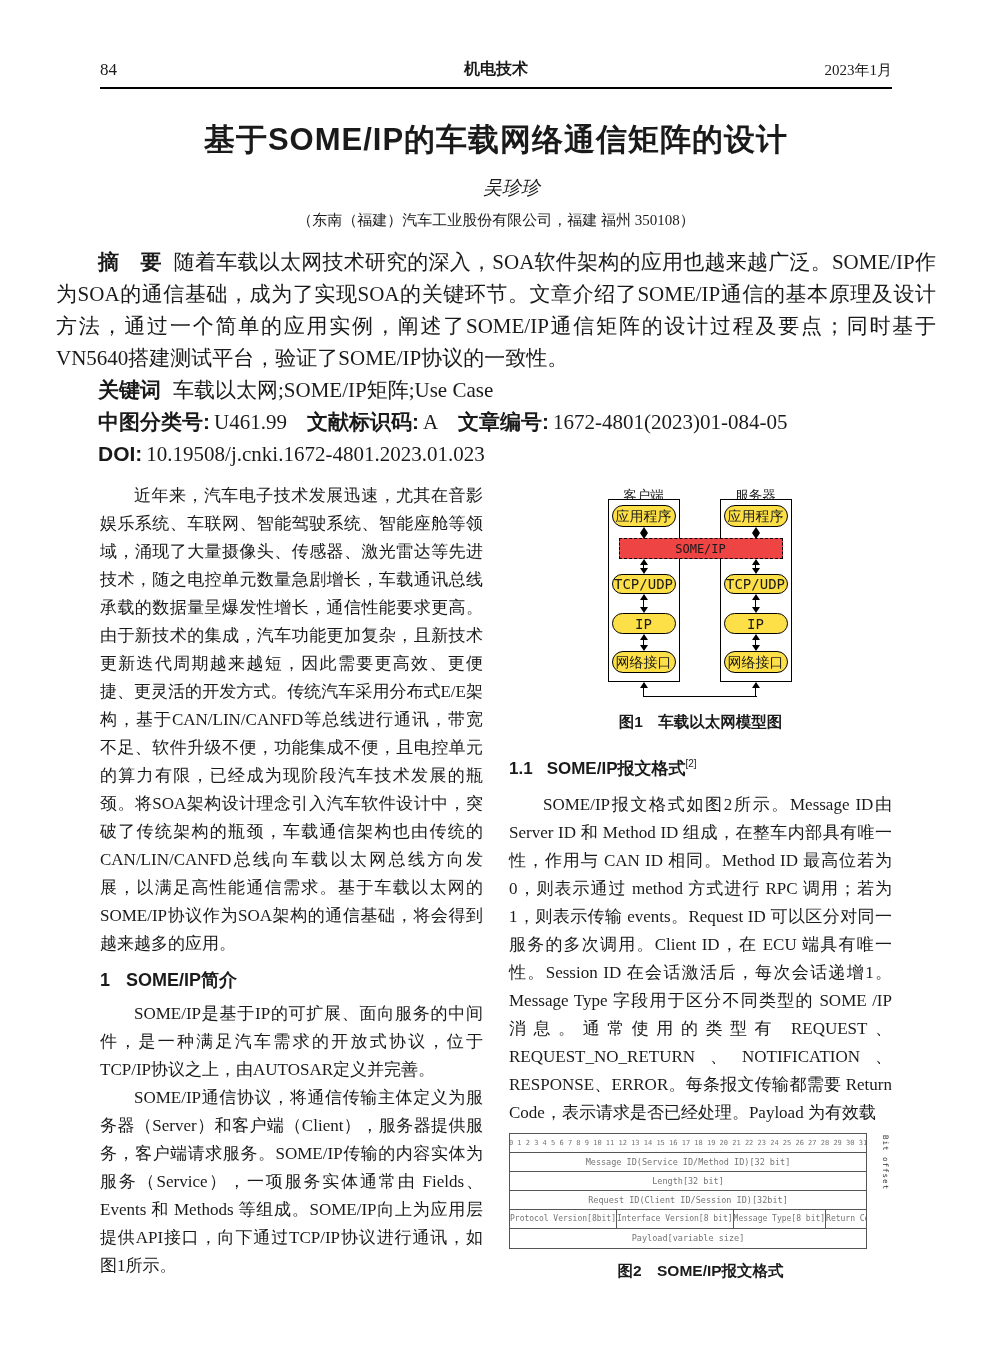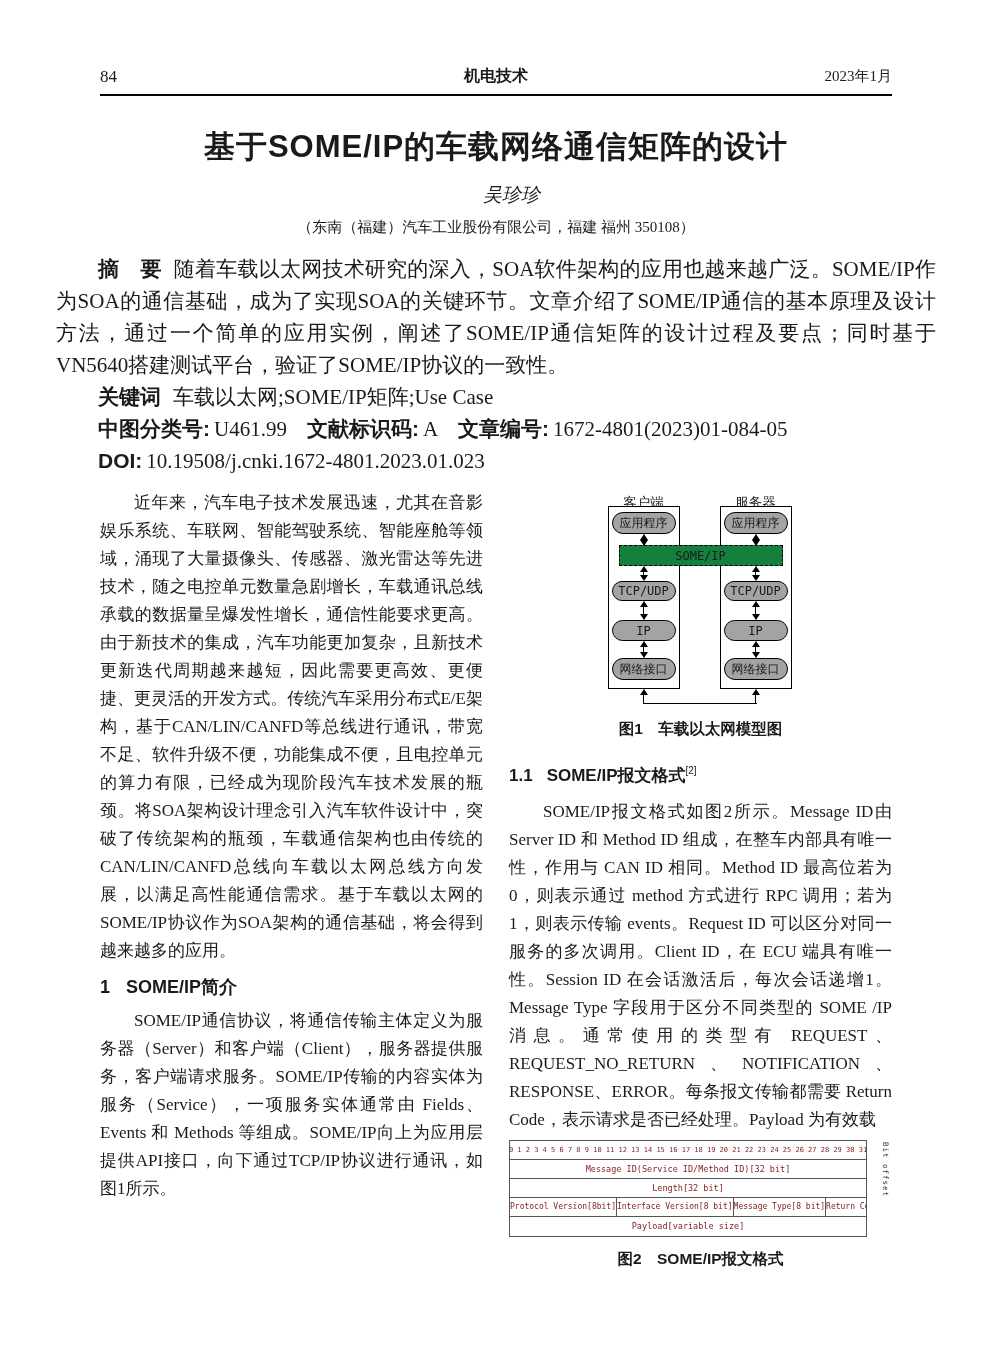--- a/index.html
+++ b/index.html
@@ -4,23 +4,23 @@
 <style>
   * { box-sizing: border-box; }
   html,body { margin:0; padding:0; background:#e8e8e8; }
   .page {
     position:relative; width:992px; height:1346px; background:#ffffff;
     font-family:"Liberation Serif","DejaVu Serif",serif; color:#1a1a1a;
     overflow:hidden; margin:0 auto;
   }
   
   .hdr {
-    margin:8px 100px; padding-top:58px; padding-bottom:7px;
+    margin:1px 100px; padding-top:58px; padding-bottom:7px;
     border-bottom:2px solid #000;
-    display:flex; align-items:center;
+    display:flex; align-items:flex-end;
   }
   .hdr .pgno { flex:1; font-size:17px; }
   .hdr .jrnl { flex:1; text-align:center; font-weight:bold; font-size:16px;
                font-family:"Liberation Sans",sans-serif; }
   .hdr .date { flex:1; text-align:right; font-size:15px; }
   
   .title { margin-top:30px; text-align:center; font-size:31px; font-weight:bold;
            font-family:"Liberation Sans",sans-serif; letter-spacing:1px; }
   .author { margin-top:14px; text-align:center; font-size:19px; font-style:italic;padding-left:31px; }
   .affil  { margin-top:10px; text-align:center; font-size:15px; }
@@ -47,25 +47,25 @@
   
   .fig1 { position:relative; width:220px; height:216px; margin:2px auto 0;
           font-family:"DejaVu Sans Mono",monospace; }
   .f1-toplabel { position:absolute; top:-2px; width:72px; text-align:center;
                  font-size:13.5px; font-family:"Liberation Serif",serif; }
   .f1-clab { left:17px; } .f1-slab { left:129px; }
   .f1-box { position:absolute; top:15px; height:183px; width:72px;
             border:1.5px solid #000; background:#fff; z-index:1; }
   .f1-boxc { left:17px; } .f1-boxs { left:129px; }
   .f1-dashed { position:absolute; left:28px; top:54px; width:164px; height:21px;
-               border:1.5px dashed #000; background:#15803d; z-index:2;
+               border:1.5px dashed #000; background:#ef4444; z-index:2;
                display:flex; align-items:center; justify-content:center; font-size:12px; }
   .f1-node { position:absolute; width:64px; border:1.2px solid #000; border-radius:12px;
-             background:#a3a3a3; z-index:3; display:flex; align-items:center;
-             justify-content:center; font-size:12px; }
+             background:#fde047; z-index:3; display:flex; align-items:center;
+             justify-content:center; font-size:14px; }
   .colc { left:21px; } .colsrv { left:133px; }
   .r0 { top:21px; height:22px; } .r1 { top:90px; height:20px; }
   .r2 { top:129px; height:21px; } .r3 { top:167px; height:22px; }
   .varr { position:absolute; width:10px; display:flex; flex-direction:column;
           align-items:center; z-index:3; }
   .varr .ln { width:1.8px; flex:1; background:#000; }
   .tu { width:0; height:0; border-left:4px solid transparent; border-right:4px solid transparent;
         border-bottom:6px solid #000; }
   .td { width:0; height:0; border-left:4px solid transparent; border-right:4px solid transparent;
         border-top:6px solid #000; }
@@ -73,21 +73,21 @@
   .a0 { top:43px; height:11px; } .a1 { top:75px; height:15px; }
   .a2 { top:110px; height:19px; } .a3 { top:150px; height:17px; }
   .f1-tri { position:absolute; z-index:1; }
   .f1-t1 { left:49px; top:198px; } .f1-t2 { left:161px; top:198px; }
   .f1-stub { position:absolute; width:1.8px; background:#000; top:203px; height:10px; }
   .f1-s1 { left:52px; } .f1-s2 { left:164px; }
   .f1-hl { position:absolute; left:52px; top:211.5px; width:114px; height:1.8px; background:#000; }
   
   .fig2wrap { position:relative; margin-top:6px; }
   .fig2 { width:358px; border:1.5px solid #555; font-family:"DejaVu Sans Mono",monospace;
-          color:#7f1d1d; background:#fff; }
+          color:#737373; background:#fff; }
   .f2-row { border-bottom:1px solid #555; height:19px; display:flex; align-items:center;
             justify-content:center; font-size:8.5px; white-space:nowrap; overflow:hidden; }
   .f2-ruler { font-size:7px; letter-spacing:0; padding:0 2px; }
   .f2-cells { padding:0; justify-content:stretch; }
   .f2-cell { flex:1; border-right:1px solid #555; height:100%; display:flex;
              align-items:center; justify-content:center; font-size:8px; }
   .f2-cell:last-child { border-right:none; }
   .f2-last { border-bottom:none; }
   .f2-side { position:absolute; left:362px; top:2px; writing-mode:vertical-rl;
              font-size:7.5px; font-family:"DejaVu Sans Mono",monospace; color:#333;
@@ -126,20 +126,21 @@
     </div>
   </div>
 
   <div class="cols">
 
     <div class="col">
       <p>近年来，汽车电子技术发展迅速，尤其在音影娱乐系统、车联网、智能驾驶系统、智能座舱等领域，涌现了大量摄像头、传感器、激光雷达等先进技术，随之电控单元数量急剧增长，车载通讯总线承载的数据量呈爆发性增长，通信性能要求更高。由于新技术的集成，汽车功能更加复杂，且新技术更新迭代周期越来越短，因此需要更高效、更便捷、更灵活的开发方式。传统汽车采用分布式E/E架构，基于CAN/LIN/CANFD等总线进行通讯，带宽不足、软件升级不便，功能集成不便，且电控单元的算力有限，已经成为现阶段汽车技术发展的瓶颈。将SOA架构设计理念引入汽车软件设计中，突破了传统架构的瓶颈，车载通信架构也由传统的CAN/LIN/CANFD总线向车载以太网总线方向发展，以满足高性能通信需求。基于车载以太网的SOME/IP协议作为SOA架构的通信基础，将会得到越来越多的应用。</p>
       <div class="h1">
         <span>1</span><span class="htxt">SOME/IP简介</span>
       </div>
+      <p>SOME/IP是基于IP的可扩展、面向服务的中间件，是一种满足汽车需求的开放式协议，位于TCP/IP协议之上，由AUTOSAR定义并完善。</p>
       <p>SOME/IP通信协议，将通信传输主体定义为服务器（Server）和客户端（Client），服务器提供服务，客户端请求服务。SOME/IP传输的内容实体为服务（Service），一项服务实体通常由 Fields、Events 和 Methods 等组成。SOME/IP向上为应用层提供API接口，向下通过TCP/IP协议进行通讯，如图1所示。</p>
     </div>
 
     <div class="col">
 
       <div class="fig1">
         <div class="f1-toplabel f1-clab">客户端</div>
         <div class="f1-toplabel f1-slab">服务器</div>
         <div class="f1-box f1-boxc"></div>
         <div class="f1-box f1-boxs"></div>
@@ -209,20 +210,21 @@
       <div class="h2">
         <span>1.1</span><span class="htxt">SOME/IP报文格式</span><sup>[2]</sup>
       </div>
       <p>SOME/IP报文格式如图2所示。Message ID由 Server ID 和 Method ID 组成，在整车内部具有唯一性，作用与 CAN ID 相同。Method ID 最高位若为0，则表示通过 method 方式进行 RPC 调用；若为1，则表示传输 events。Request ID 可以区分对同一服务的多次调用。Client ID，在 ECU 端具有唯一性。Session ID 在会话激活后，每次会话递增1。Message Type 字段用于区分不同类型的 SOME /IP 消息。通常使用的类型有 REQUEST、REQUEST_NO_RETURN、NOTIFICATION、RESPONSE、ERROR。每条报文传输都需要 Return Code，表示请求是否已经处理。Payload 为有效载</p>
 
       <div class="fig2wrap">
         <div class="fig2">
           <div class="f2-row f2-ruler">0 1 2 3 4 5 6 7 8 9 10 11 12 13 14 15 16 17 18 19 20 21 22 23 24 25 26 27 28 29 30 31</div>
           <div class="f2-row">Message ID(Service ID/Method ID)[32 bit]</div>
           <div class="f2-row">Length[32 bit]</div>
+          <div class="f2-row">Request ID(Client ID/Session ID)[32bit]</div>
           <div class="f2-row f2-cells">
             <div class="f2-cell">Protocol Version[8bit]</div>
             <div class="f2-cell">Interface Version[8 bit]</div>
             <div class="f2-cell">Message Type[8 bit]</div>
             <div class="f2-cell">Return Code[8 bit]</div>
           </div>
           <div class="f2-row f2-last">Payload[variable size]</div>
         </div>
         <div class="f2-side">Bit offset</div>
       </div>

